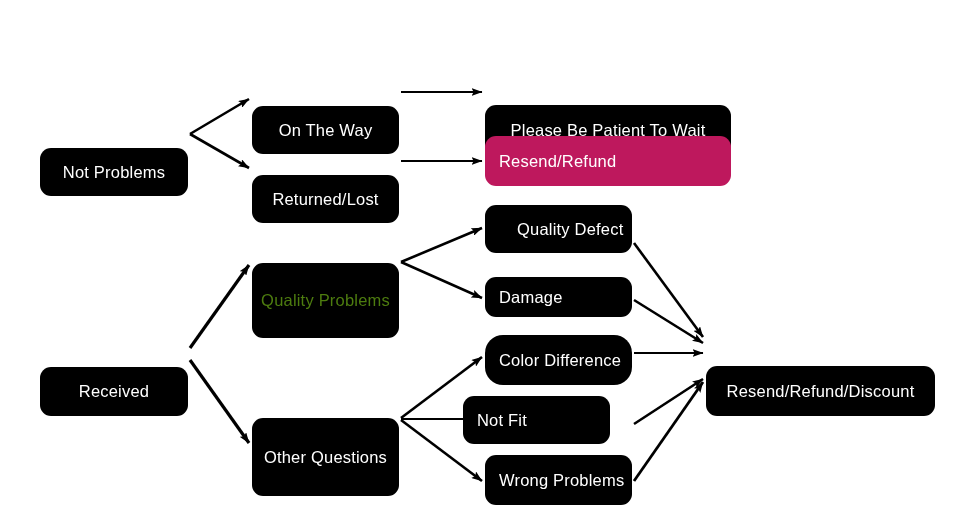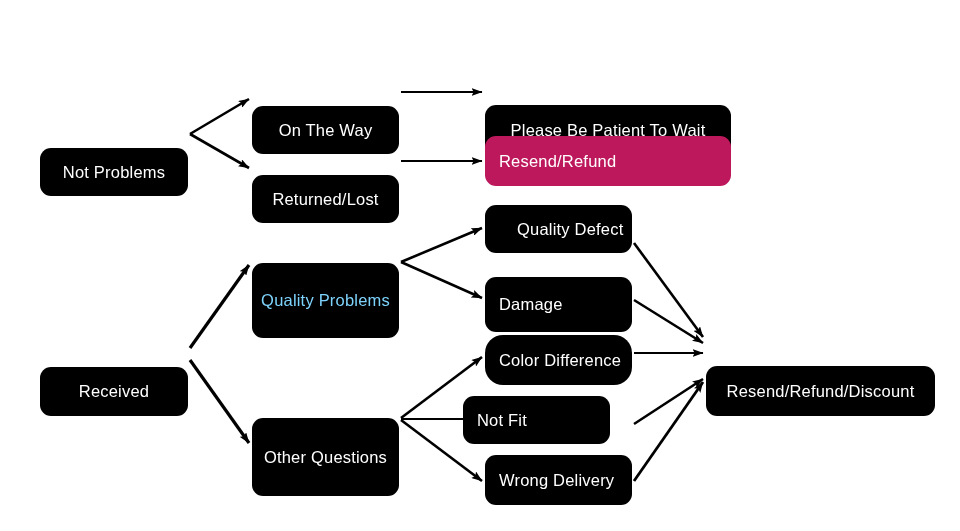--- a/index.html
+++ b/index.html
@@ -109,39 +109,39 @@
       </div>
       <div class="node ctr" style="left: 485px; top: 67px; width: 246px; height: 50px; background: rgb(0, 0, 0); color: rgb(255, 255, 255);">
         <span>Please Be Patient To Wait</span>
       </div>
       <div class="node" style="left: 485px; top: 136px; width: 246px; height: 50px; background: #be185d; color: rgb(255, 255, 255);">
         <span>Resend/Refund</span>
       </div>
       <div class="node ctr" style="left: 40px; top: 329px; width: 148px; height: 49px; background: rgb(0, 0, 0); color: rgb(255, 255, 255);">
         <span>Received</span>
       </div>
-      <div class="node ctr" style="left: 252px; top: 225px; width: 147px; height: 75px; background: rgb(0, 0, 0); color: #7dd3fc;">
+      <div class="node ctr" style="left: 252px; top: 225px; width: 147px; height: 75px; background: rgb(0, 0, 0); color: #4d7c0f;">
         <span>Quality Problems</span>
       </div>
       <div class="node ctr" style="left: 252px; top: 380px; width: 147px; height: 78px; background: rgb(0, 0, 0); color: rgb(255, 255, 255);">
         <span>Other Questions</span>
       </div>
       <div class="node" style="left: 485px; top: 205px; width: 147px; height: 48px; background: rgb(0, 0, 0); color: rgb(255, 255, 255); padding-left: 32px;">
         <span>Quality Defect</span>
       </div>
-      <div class="node" style="left: 485px; top: 277px; width: 147px; height: 55px; background: rgb(0, 0, 0); color: rgb(255, 255, 255);">
+      <div class="node" style="left: 485px; top: 277px; width: 147px; height: 40px; background: rgb(0, 0, 0); color: rgb(255, 255, 255);">
         <span>Damage</span>
       </div>
       <div class="node" style="left: 485px; top: 335px; width: 147px; height: 50px; background: rgb(0, 0, 0); color: rgb(255, 255, 255); border-radius: 18px;">
         <span>Color Difference</span>
       </div>
       <div class="node" style="left: 463px; top: 396px; width: 147px; height: 48px; background: rgb(0, 0, 0); color: rgb(255, 255, 255);">
         <span>Not Fit</span>
       </div>
       <div class="node" style="left: 485px; top: 455px; width: 147px; height: 50px; background: rgb(0, 0, 0); color: rgb(255, 255, 255);">
-        <span>Wrong Delivery</span>
+        <span>Wrong Problems</span>
       </div>
       <div class="node ctr" style="left: 706px; top: 328px; width: 229px; height: 50px; background: rgb(0, 0, 0); color: rgb(255, 255, 255);">
         <span>Resend/Refund/Discount</span>
       </div>
     </div>
 
 </div>
 
 </body></html>

